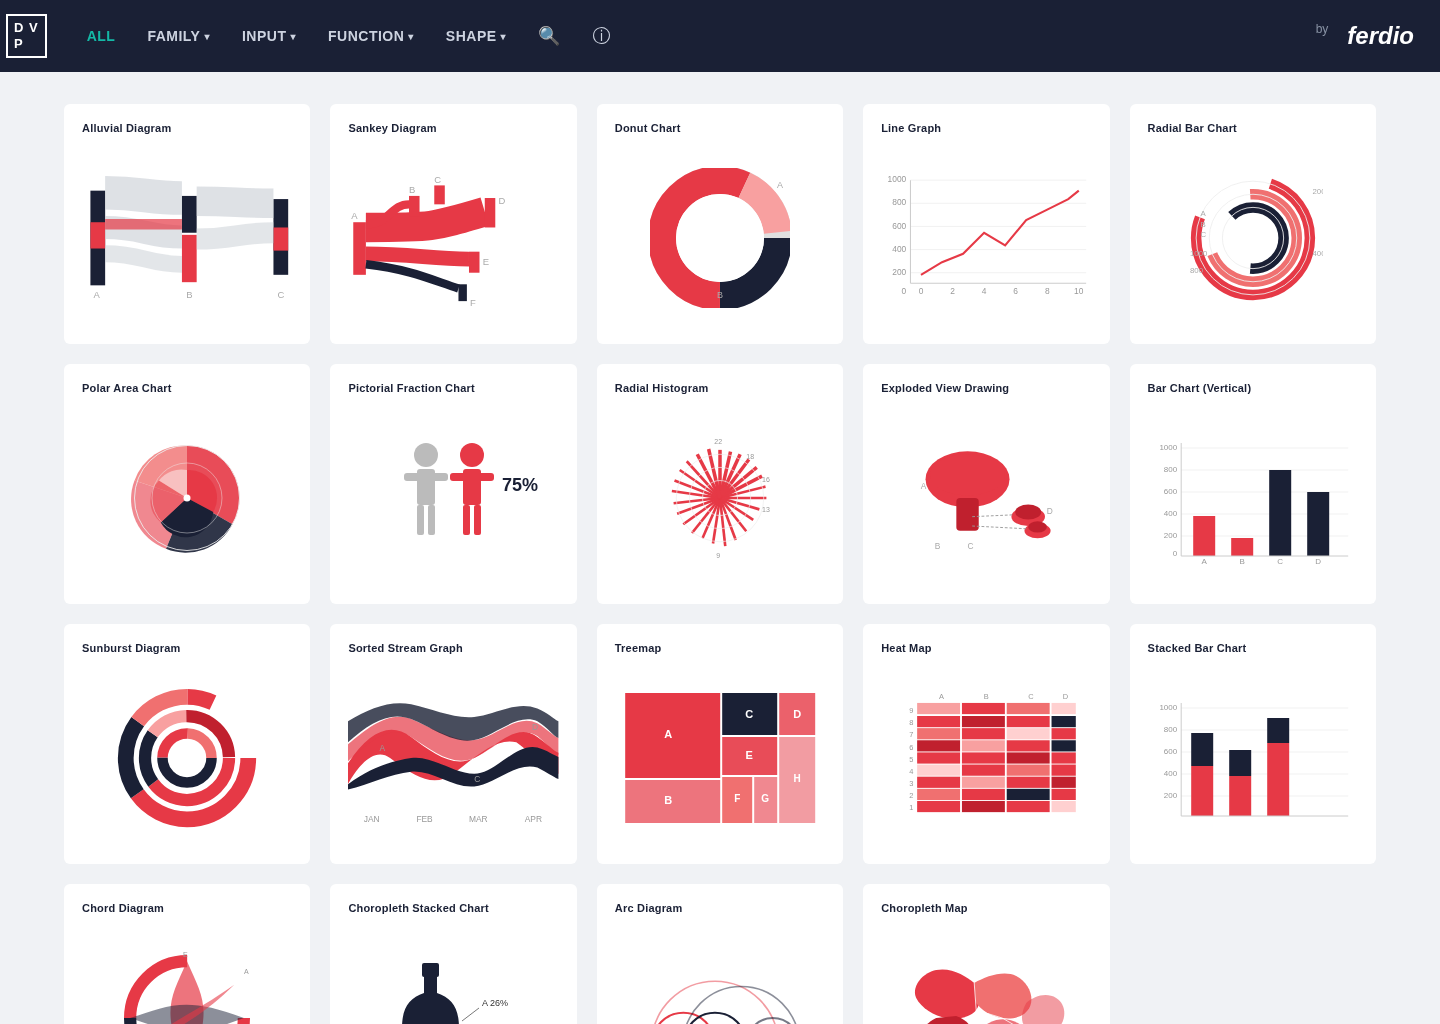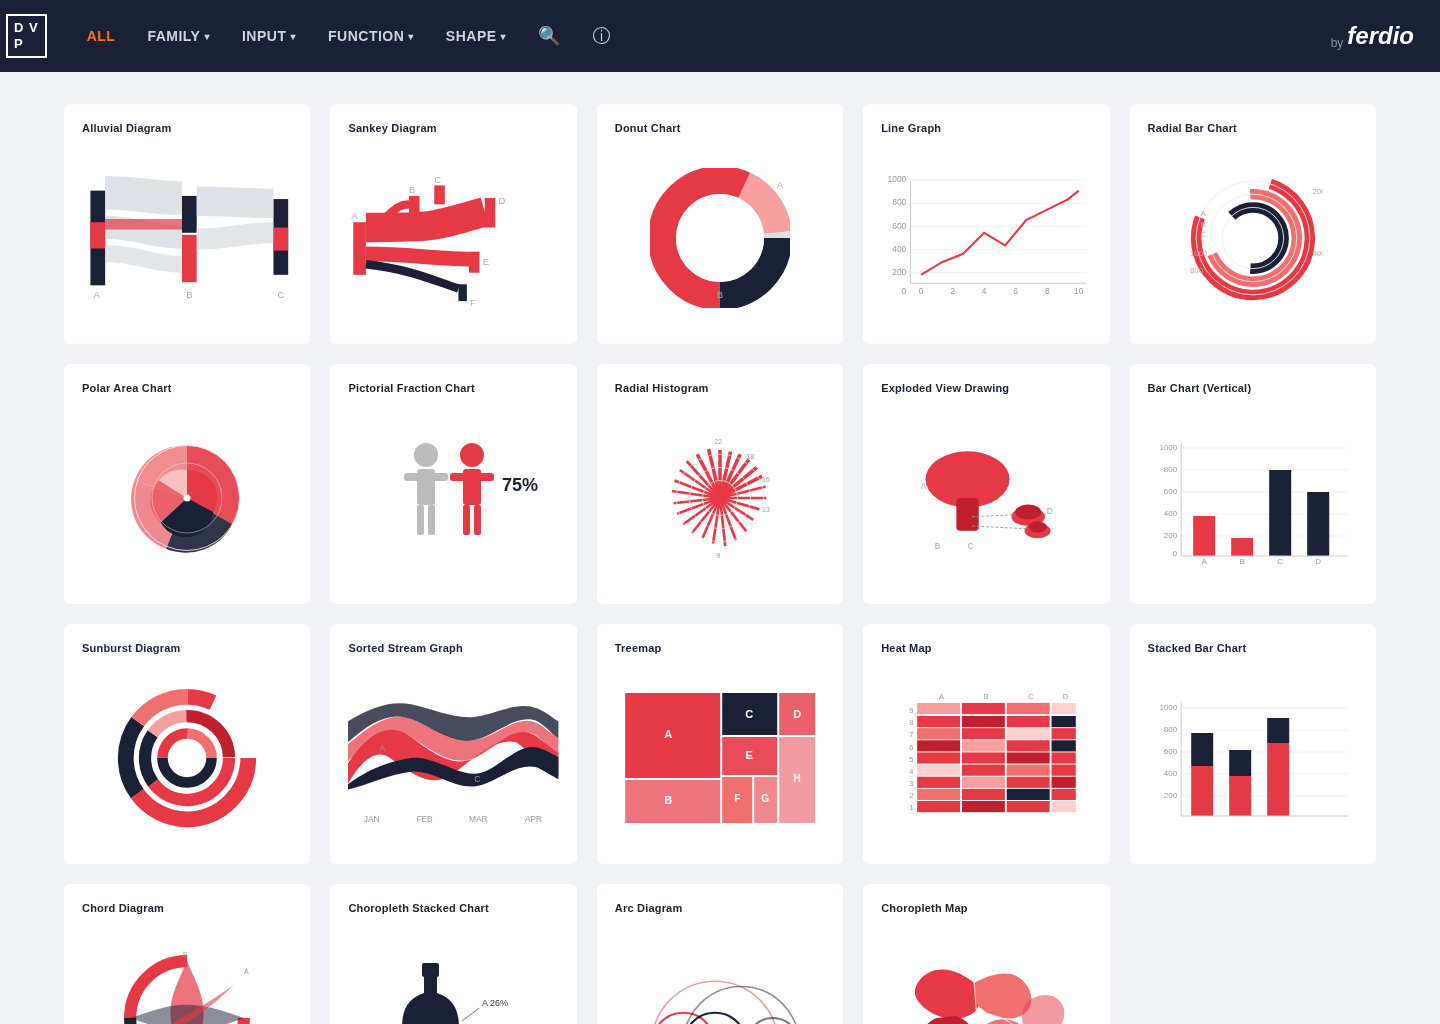--- a/index.html
+++ b/index.html
@@ -35,24 +35,24 @@
     .nav-link {
       color: #cdd3e0;
       font-size: 14px;
       font-weight: 600;
       letter-spacing: 0.5px;
       cursor: pointer;
       display: flex;
       align-items: center;
       gap: 4px;
     }
-    .nav-link.active { color: #f97316; text-align: center; }
+    .nav-link.active { color: #14b8a6; text-align: center; }
     .nav-link .chevron { font-size: 10px; }
     .nav-icon { color: #cdd3e0; font-size: 18px; cursor: pointer; }
-    .nav-right { margin-left: auto; display: flex; align-items: flex-end; gap: 0; }
+    .nav-right { margin-left: auto; display: flex; align-items: flex-start; gap: 15px; }
     .nav-by { color: #8892a4; font-size: 12px; margin-right: 4px; }
     .nav-brand { color: #fff; font-size: 24px; font-weight: 800; font-style: italic; margin-right: 20px; }
     .hire-btn {
       background: #e63946;
       color: #fff;
       font-size: 14px;
       font-weight: 700;
       padding: 0 20px;
       height: 68px;
       display: flex;

